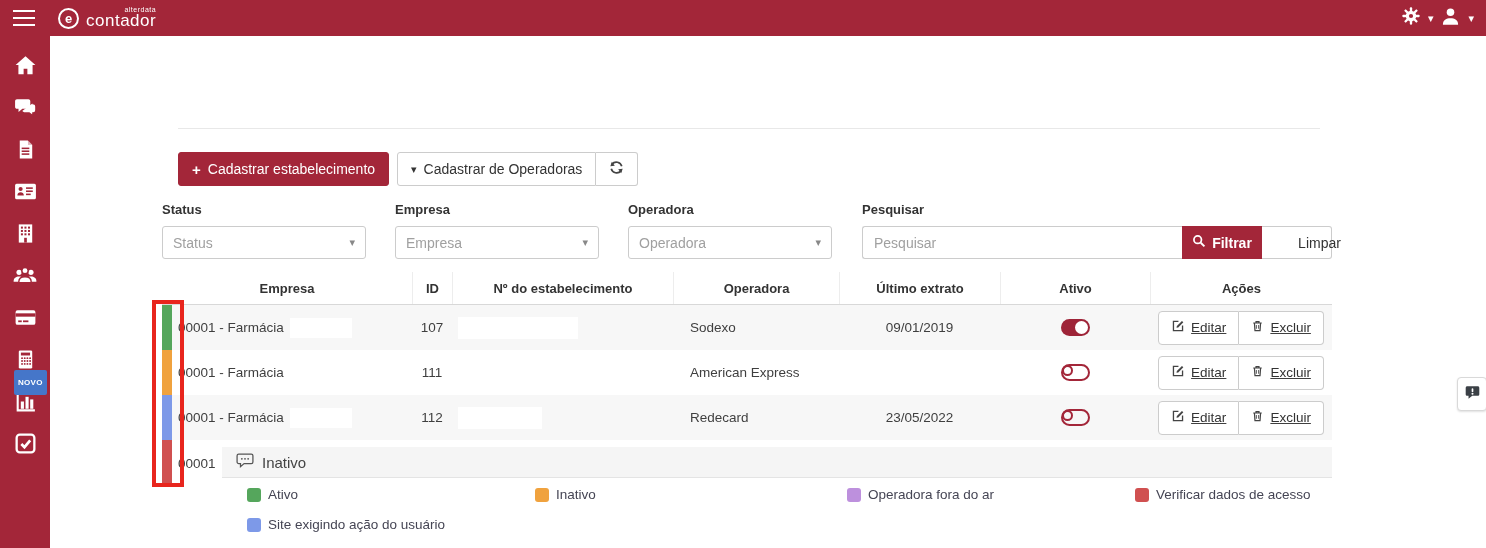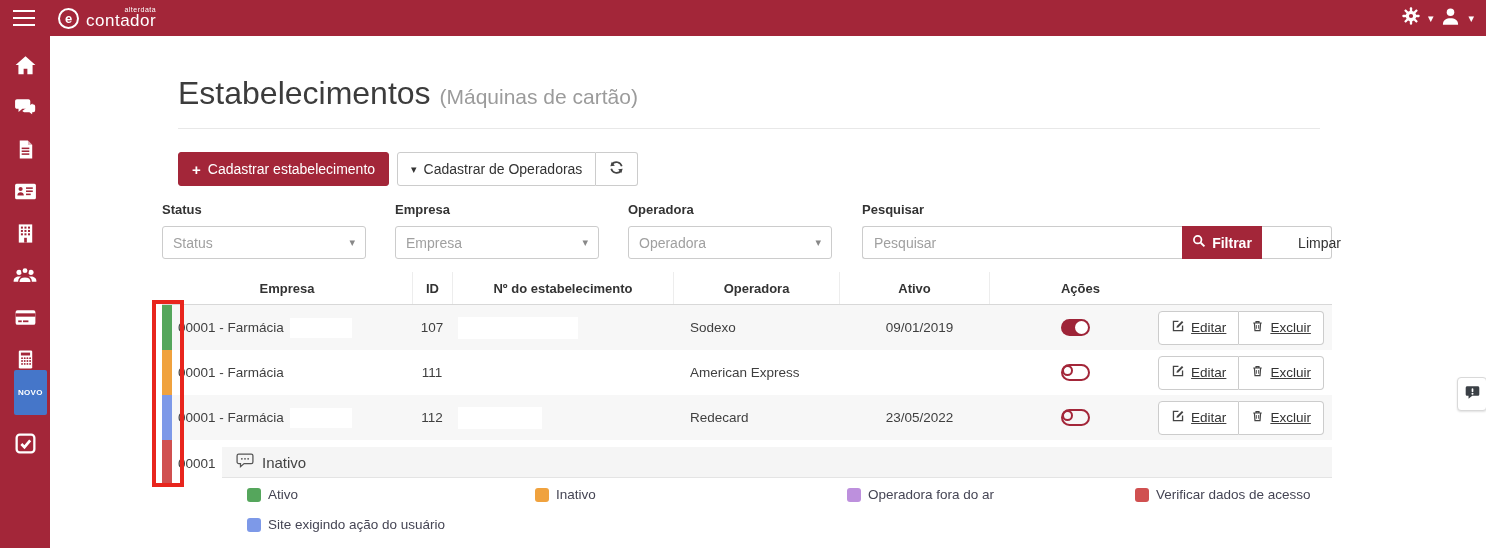--- a/index.html
+++ b/index.html
@@ -18,21 +18,21 @@
   .brand .nameblock { position:relative; padding-top:6px; }
   .brand .alterdata { position:absolute; top:1px; right:0; font-size:7px; letter-spacing:.5px; }
   .brand .cname { font-size:17px; letter-spacing:.5px; }
   .top-right { position:absolute; right:12px; top:0; height:36px; display:flex; align-items:center; gap:7px; }
   .caret-w { color:#fff; font-size:11px; line-height:1; }
 
   
   .sidebar { position:absolute; left:0; top:36px; width:50px; height:512px; background:#a32639; z-index:15; padding-top:8px; }
   .side-item { width:50px; height:42px; display:flex; align-items:center; justify-content:center; cursor:pointer; }
   .novo-badge { position:absolute; left:14px; top:334px; background:#4576c9; color:#fff; font-size:8px;
-                font-weight:bold; padding:18px 4px; border-radius:2px; letter-spacing:.3px; z-index:5; }
+                font-weight:bold; padding:8px 4px; border-radius:2px; letter-spacing:.3px; z-index:5; }
 
   
   .main { position:absolute; left:50px; top:36px; width:1436px; height:512px; background:#fff; }
 
   .page-title { position:absolute; left:128px; top:39px; font-size:32px; color:#3c3c3c; font-weight:500; }
   .page-title .subtitle { font-size:21px; color:#9b9b9b; font-weight:400; }
   .title-divider { position:absolute; left:128px; top:92px; width:1142px; border-bottom:1px solid #e8e8e8; }
 
   
   .toolbar { position:absolute; left:128px; top:116px; display:flex; align-items:center; height:34px; }
@@ -265,24 +265,20 @@
     <svg width="25" height="25" viewBox="0 0 24 24">
       <rect x="3.5" y="3.5" width="17" height="17" rx="3" fill="none" stroke="#fff" stroke-width="2.2"></rect>
       <path d="M8 12.5l3 3 5.5-6.5" stroke="#fff" stroke-width="2.6" fill="none"></path>
       </svg>
   </div>
   <span class="novo-badge">NOVO</span>
 </div>
 
 <div class="main">
 
-  <h1 class="page-title">
-    <span>Estabelecimentos</span>
-    <span class="subtitle">(Máquinas de cartão)</span>
-  </h1>
   <div class="title-divider"></div>
 
   <div class="toolbar">
     <button class="btn btn-red">
       <span class="plus">+</span>
       <span>Cadastrar estabelecimento</span>
     </button>
     <button class="btn btn-white grp-left">
       <span class="caret-d">▾</span>
       <span>Cadastrar de Operadoras</span>
@@ -334,20 +330,21 @@
       <span>Limpar</span>
     </button>
   </div>
 
   <div class="table">
     <div class="thead">
       <div class="th c0">Empresa</div>
       <div class="th c1">ID</div>
       <div class="th c2">Nº do estabelecimento</div>
       <div class="th c3">Operadora</div>
+      <div class="th c4">Último extrato</div>
       <div class="th c5">Ativo</div>
       <div class="th c6">Ações</div>
     </div>
 
     <div class="trow alt">
       <span class="strip" style="background-color: rgb(85, 166, 92);"></span>
       <div class="td c0">
           <span>00001 - Farmácia</span>
           <span class="redact redact-name"></span>
         </div>

